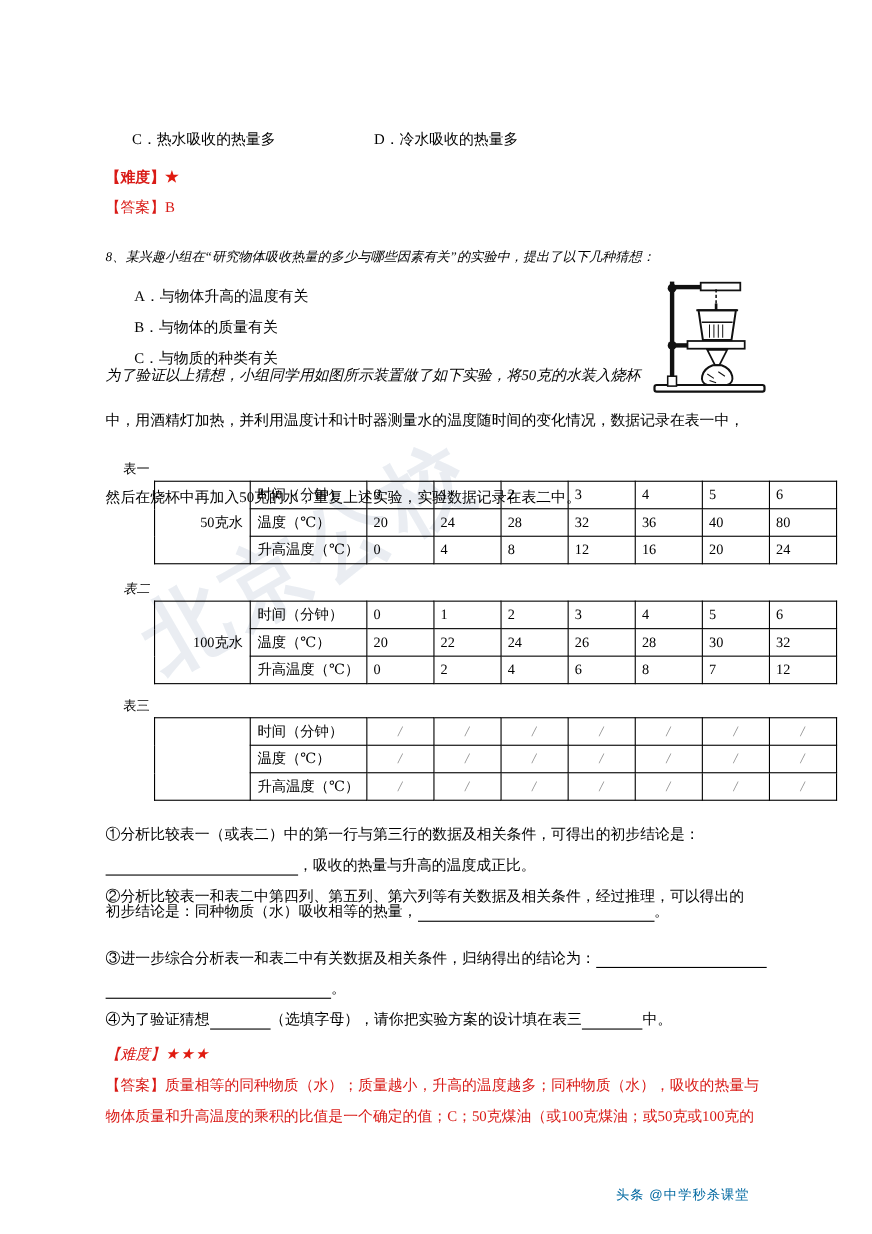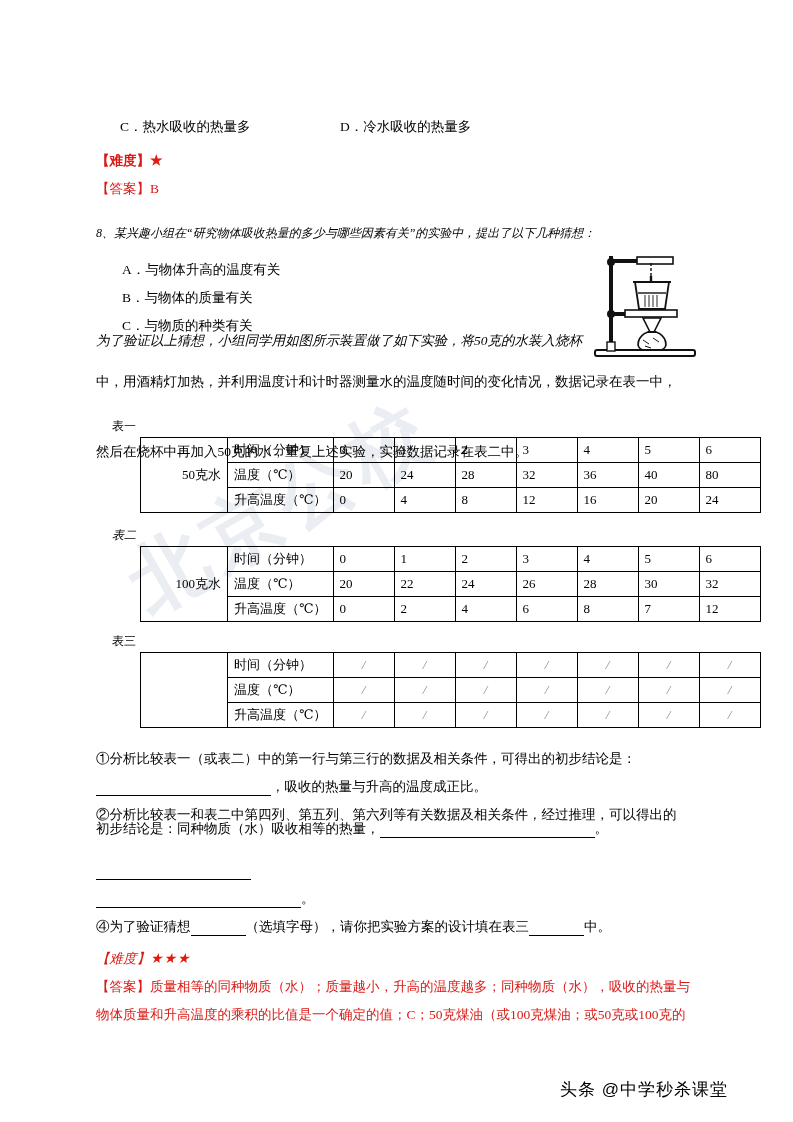--- a/index.html
+++ b/index.html
@@ -108,22 +108,22 @@
     z-index: 3;
   }
 
   
   #footer {
     position: absolute;
     left: 560px;
     top: 1078px;
     width: 220px;
     font-family: "Liberation Sans", "DejaVu Sans", sans-serif;
-    font-size: 17px;
-    color: #000000;
+    font-size: 12px;
+    color: #0369a1;
     letter-spacing: 1px;
     white-space: nowrap;
   }
 </style>
 </head>
 <body>
 
 <div id="page">
 
   <div id="watermark">北京公校</div>
@@ -304,21 +304,21 @@
     <div class="line cn" style="left:96px; top:778px;">
       <span class="uline" style="width:175px; height:14px;"></span><span>，吸收的热量与升高的温度成正比。</span>
     </div>
 
     <div class="line cn" style="left:96px; top:806px;">②分析比较表一和表二中第四列、第五列、第六列等有关数据及相关条件，经过推理，可以得出的</div>
     <div class="line cn" style="left:96px; top:801px;margin-top:19px;">
       <span>初步结论是：同种物质（水）吸收相等的热量，</span><span class="uline" style="width:215px; height:14px;"></span><span>。</span>
     </div>
 
     <div class="line cn" style="left:96px; top:862px;">
-      <span class="uline" style="width:155px; height:14px;"></span>
+      <span>③进一步综合分析表一和表二中有关数据及相关条件，归纳得出的结论为：</span><span class="uline" style="width:155px; height:14px;"></span>
     </div>
     <div class="line cn" style="left:96px; top:890px;">
       <span class="uline" style="width:205px; height:14px;"></span><span>。</span>
     </div>
 
     <div class="line cn" style="left:96px; top:918px;">
       <span>④为了验证猜想</span><span class="uline" style="width:55px; height:14px;"></span><span>（选填字母），请你把实验方案的设计填在表三</span><span class="uline" style="width:55px; height:14px;"></span><span>中。</span>
     </div>
 
     <div class="line cn red" style="left:96px; top:950px;font-style:italic;">

